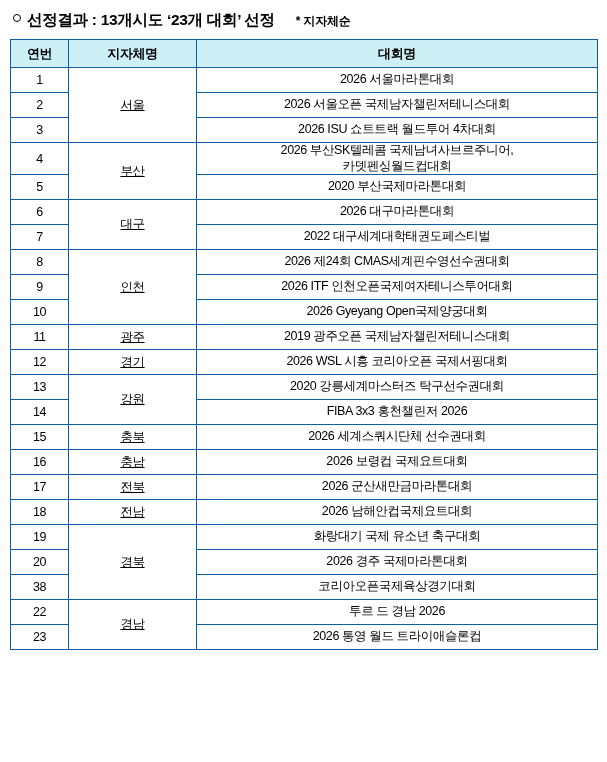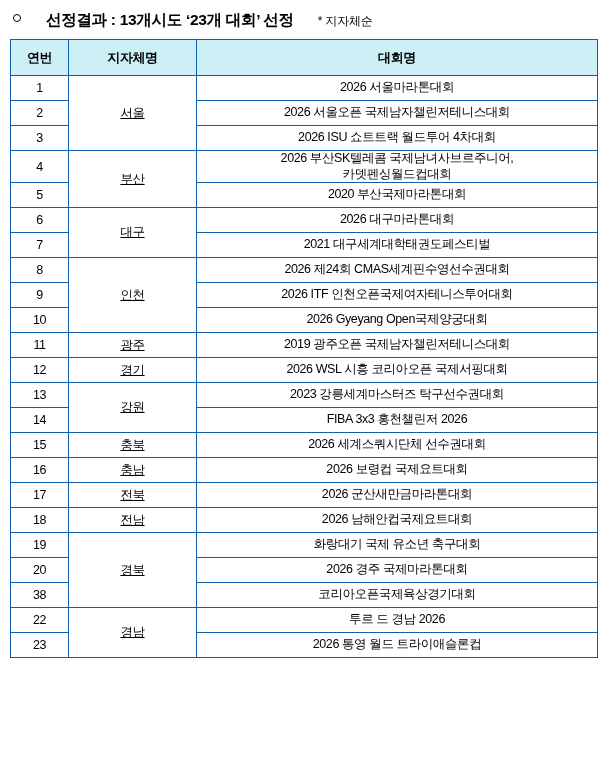--- a/index.html
+++ b/index.html
@@ -19,21 +19,21 @@
     width: 607px;
     height: 762px;
     box-sizing: border-box;
     padding: 8px 10px 0 10px;
     position: relative;
   }
   
   .heading {
     display: flex;
     align-items: baseline;
-    gap: 22px;
+    gap: 3px;
     padding: 2px 0 8px 2px;
   }
   .bullet-icon {
     flex: 0 0 auto;
     width: 12px;
     height: 12px;
     display: inline-block;
     position: relative;
     top: -1px;
   }
@@ -49,24 +49,24 @@
     box-sizing: border-box;
   }
   .heading-title {
     font-size: 15.5px;
     font-weight: bold;
     letter-spacing: -0.3px;
     white-space: nowrap;
   }
   .heading-note {
     font-size: 12px;
-    font-weight: normal;
+    font-weight: bold;
     letter-spacing: -0.2px;
     white-space: nowrap;
-    margin-left: 2px;
+    margin-left: 18px;
   }
   
   table.result-table {
     border-collapse: collapse;
     width: 587px;
     table-layout: fixed;
     margin: 0;
   }
   table.result-table col.c-no    { width: 58px; }
   table.result-table col.c-region{ width: 128px; }
@@ -78,21 +78,21 @@
     text-align: center;
     vertical-align: middle;
     font-size: 12.5px;
     letter-spacing: -0.4px;
     padding: 0 2px;
     box-sizing: border-box;
   }
   table.result-table thead th {
     background: #cdf0f7;
     font-weight: bold;
-    height: 36px;
+    height: 28px;
     font-size: 13px;
   }
   table.result-table tbody td {
     height: 25px;
     background: #ffffff;
   }
   td.event-cell {
     font-size: 12.5px;
     line-height: 1.25;
     letter-spacing: -0.5px;
@@ -159,21 +159,21 @@
           <td class="no-cell">5</td>
           <td class="event-cell">2020 부산국제마라톤대회</td>
         </tr>
         <tr>
           <td class="no-cell">6</td>
           <td class="region-cell" rowspan="2">대구</td>
           <td class="event-cell">2026 대구마라톤대회</td>
         </tr>
         <tr>
           <td class="no-cell">7</td>
-          <td class="event-cell">2021 대구세계대학태권도페스티벌</td>
+          <td class="event-cell">2022 대구세계대학태권도페스티벌</td>
         </tr>
         <tr>
           <td class="no-cell">8</td>
           <td class="region-cell" rowspan="3">인천</td>
           <td class="event-cell">2026 제24회 CMAS세계핀수영선수권대회</td>
         </tr>
         <tr>
           <td class="no-cell">9</td>
           <td class="event-cell">2026 ITF 인천오픈국제여자테니스투어대회</td>
         </tr>
@@ -187,21 +187,21 @@
           <td class="event-cell">2019 광주오픈 국제남자챌린저테니스대회</td>
         </tr>
         <tr>
           <td class="no-cell">12</td>
           <td class="region-cell">경기</td>
           <td class="event-cell">2026 WSL 시흥 코리아오픈 국제서핑대회</td>
         </tr>
         <tr>
           <td class="no-cell">13</td>
           <td class="region-cell" rowspan="2">강원</td>
-          <td class="event-cell">2023 강릉세계마스터즈 탁구선수권대회</td>
+          <td class="event-cell">2020 강릉세계마스터즈 탁구선수권대회</td>
         </tr>
         <tr>
           <td class="no-cell">14</td>
           <td class="event-cell">FIBA 3x3 홍천챌린저 2026</td>
         </tr>
         <tr>
           <td class="no-cell">15</td>
           <td class="region-cell">충북</td>
           <td class="event-cell">2026 세계스쿼시단체 선수권대회</td>
         </tr>

